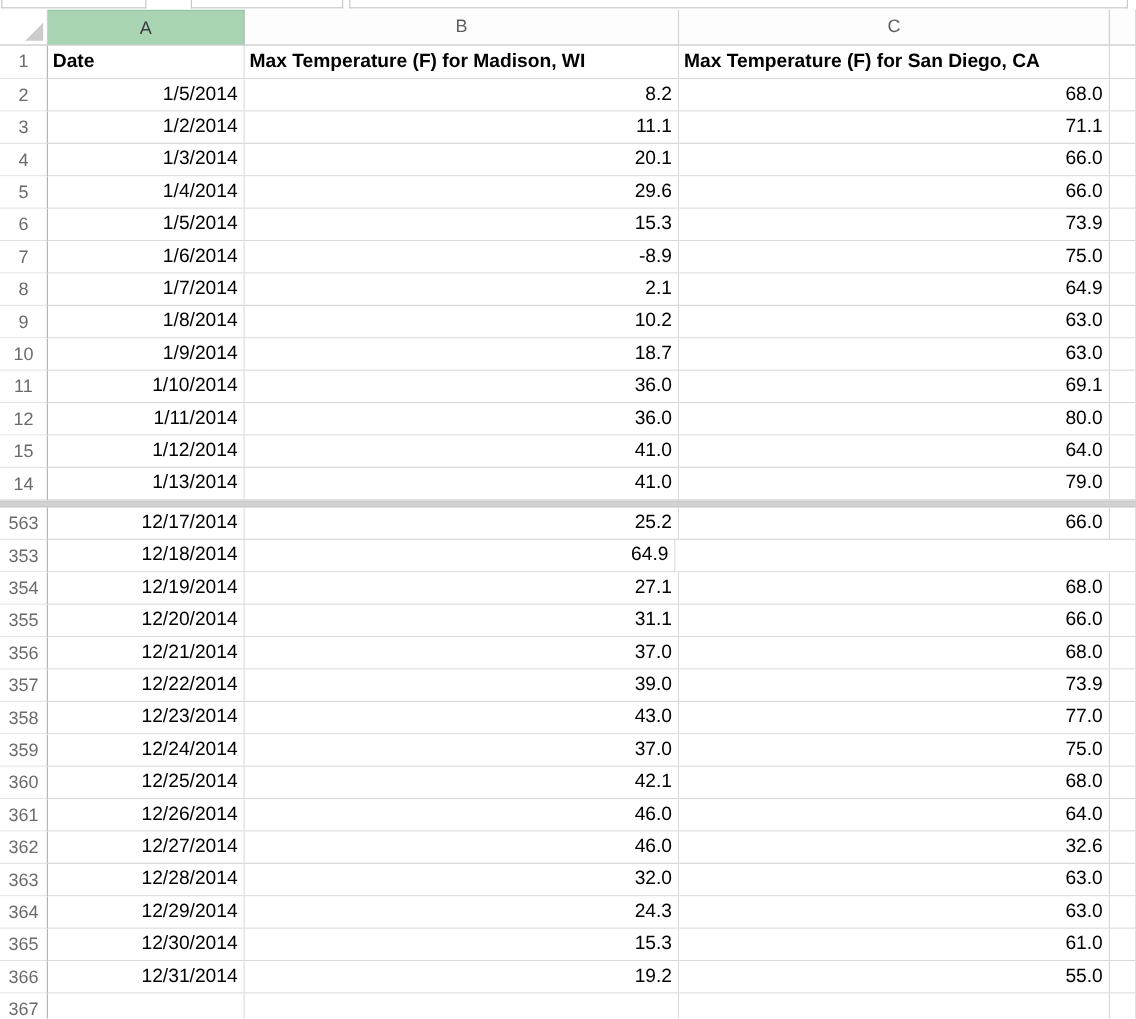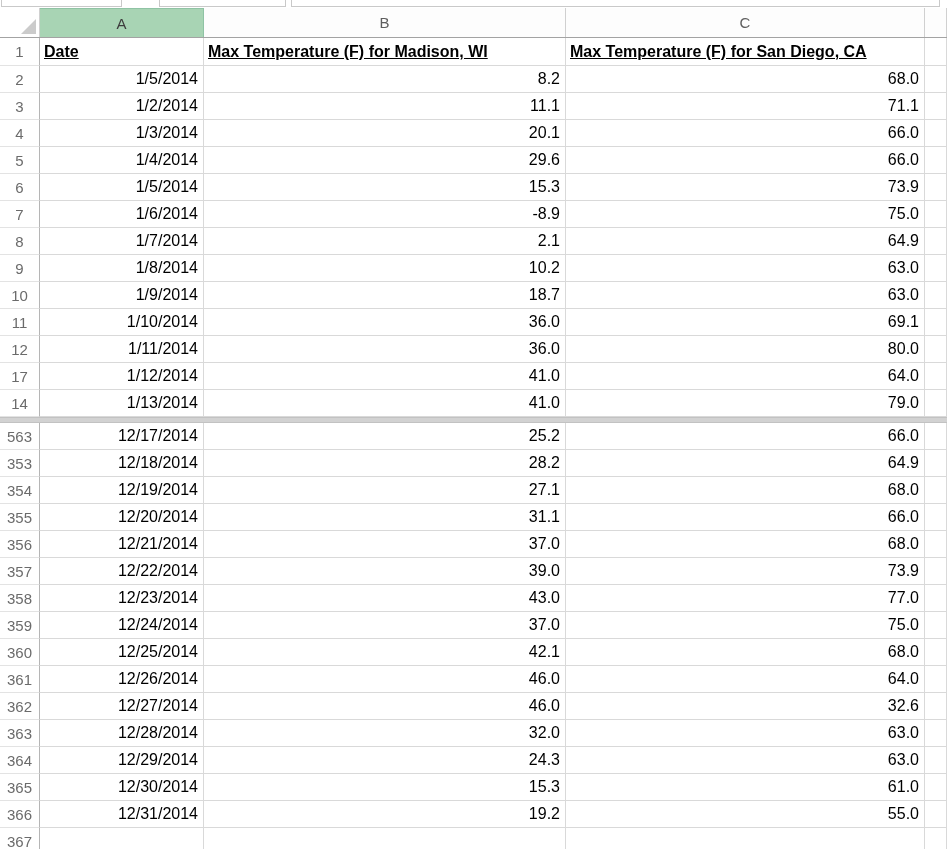--- a/index.html
+++ b/index.html
@@ -36,21 +36,21 @@
 
   
   .row { display: flex; height: 27px; }
   .row.header-row { height: 28px; }
   .cell { border-right: 1px solid #d9d9d9; border-bottom: 1px solid #d9d9d9;
           font-size: 16px; color: #000; display: flex; align-items: center;
           white-space: nowrap; overflow: hidden; background: #fff; }
   .cell.rowhead { justify-content: center; color: #6b6b6b; font-size: 15px;
                   border-right: 1px solid #b5b5b5; border-bottom: 1px solid #e3e3e3; }
   .cell.txt-right { justify-content: flex-end; padding-right: 5px; }
-  .cell.txt-left  { justify-content: flex-start; padding-left: 4px; text-decoration: underline; }
+  .cell.txt-left  { justify-content: flex-start; padding-left: 4px; }
   .cell.bold { font-weight: bold; }
 
   
   .split-bar { height: 6px; background: #d2d2d2;
                border-top: 1px solid #c2c2c2; border-bottom: 1px solid #c2c2c2; }
 </style>
 </head>
 <body>
 
 <div class="sheet">
@@ -151,21 +151,21 @@
         <div class="cell w-d "></div>
       </div>
       <div class="row">
         <div class="cell rowhead w-rh">12</div>
         <div class="cell w-a txt-right">1/11/2014</div>
         <div class="cell w-b txt-right">36.0</div>
         <div class="cell w-c txt-right">80.0</div>
         <div class="cell w-d "></div>
       </div>
       <div class="row">
-        <div class="cell rowhead w-rh">17</div>
+        <div class="cell rowhead w-rh">15</div>
         <div class="cell w-a txt-right">1/12/2014</div>
         <div class="cell w-b txt-right">41.0</div>
         <div class="cell w-c txt-right">64.0</div>
         <div class="cell w-d "></div>
       </div>
       <div class="row">
         <div class="cell rowhead w-rh">14</div>
         <div class="cell w-a txt-right">1/13/2014</div>
         <div class="cell w-b txt-right">41.0</div>
         <div class="cell w-c txt-right">79.0</div>
@@ -179,21 +179,20 @@
       <div class="row">
         <div class="cell rowhead w-rh">563</div>
         <div class="cell w-a txt-right">12/17/2014</div>
         <div class="cell w-b txt-right">25.2</div>
         <div class="cell w-c txt-right">66.0</div>
         <div class="cell w-d "></div>
       </div>
       <div class="row">
         <div class="cell rowhead w-rh">353</div>
         <div class="cell w-a txt-right">12/18/2014</div>
-        <div class="cell w-b txt-right">28.2</div>
         <div class="cell w-c txt-right">64.9</div>
         <div class="cell w-d "></div>
       </div>
       <div class="row">
         <div class="cell rowhead w-rh">354</div>
         <div class="cell w-a txt-right">12/19/2014</div>
         <div class="cell w-b txt-right">27.1</div>
         <div class="cell w-c txt-right">68.0</div>
         <div class="cell w-d "></div>
       </div>

